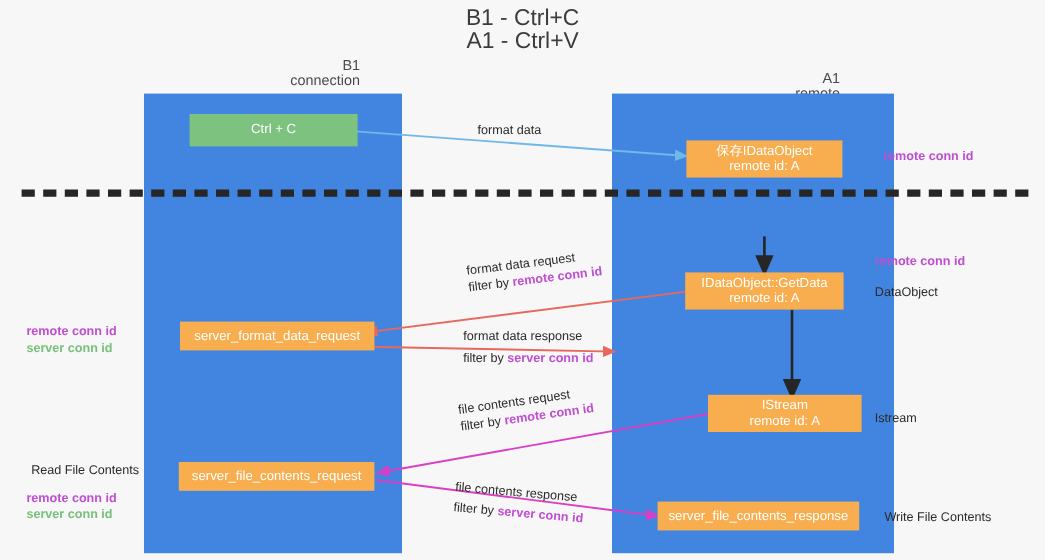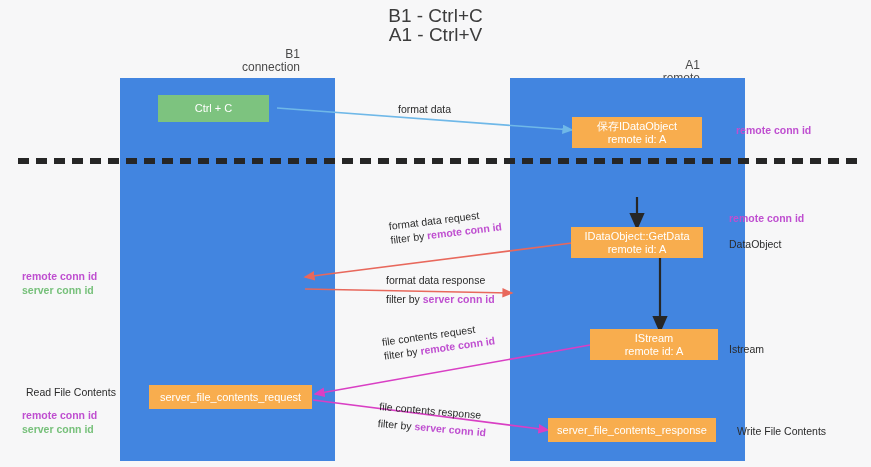--- a/index.html
+++ b/index.html
@@ -122,35 +122,38 @@
 
     <line x1="305" y1="289" x2="512" y2="293" stroke="#e8685c" stroke-width="1.6" marker-end="url(#ah-red)"></line>
 
     <line x1="660" y1="258" x2="660" y2="329" stroke="#262626" stroke-width="2.2" marker-end="url(#ah-dark)"></line>
 
     <line x1="590" y1="345" x2="315" y2="394" stroke="#d93fc4" stroke-width="1.6" marker-end="url(#ah-mag)"></line>
 
     <line x1="313" y1="400" x2="548" y2="430" stroke="#d93fc4" stroke-width="1.6" marker-end="url(#ah-mag)"></line>
   </svg>
 
-  <div class="node green" style="left:158px; top:95px; width:111px; height:27px;">
+  <div class="node green" style="left:158px; top:95px; width:140px; height:27px;">
     <span>Ctrl + C</span>
   </div>
 
   <div class="node orange" style="left:572px; top:117px; width:130px; height:31px;">
     <span>保存IDataObject</span>
     <span class="l2">remote id: A</span>
   </div>
 
 
   <div class="node orange" style="left:571px; top:227px; width:132px; height:31px;">
     <span>IDataObject::GetData</span>
     <span class="l2">remote id: A</span>
   </div>
 
+  <div class="node orange" style="left:150px; top:268px; width:162px; height:24px;">
+    <span>server_format_data_request</span>
+  </div>
 
 
   <div class="node orange" style="left:590px; top:329px; width:128px; height:31px;">
     <span>IStream</span>
     <span class="l2">remote id: A</span>
   </div>
 
   <div class="node orange" style="left:149px; top:385px; width:163px; height:24px;">
     <span>server_file_contents_request</span>
   </div>

